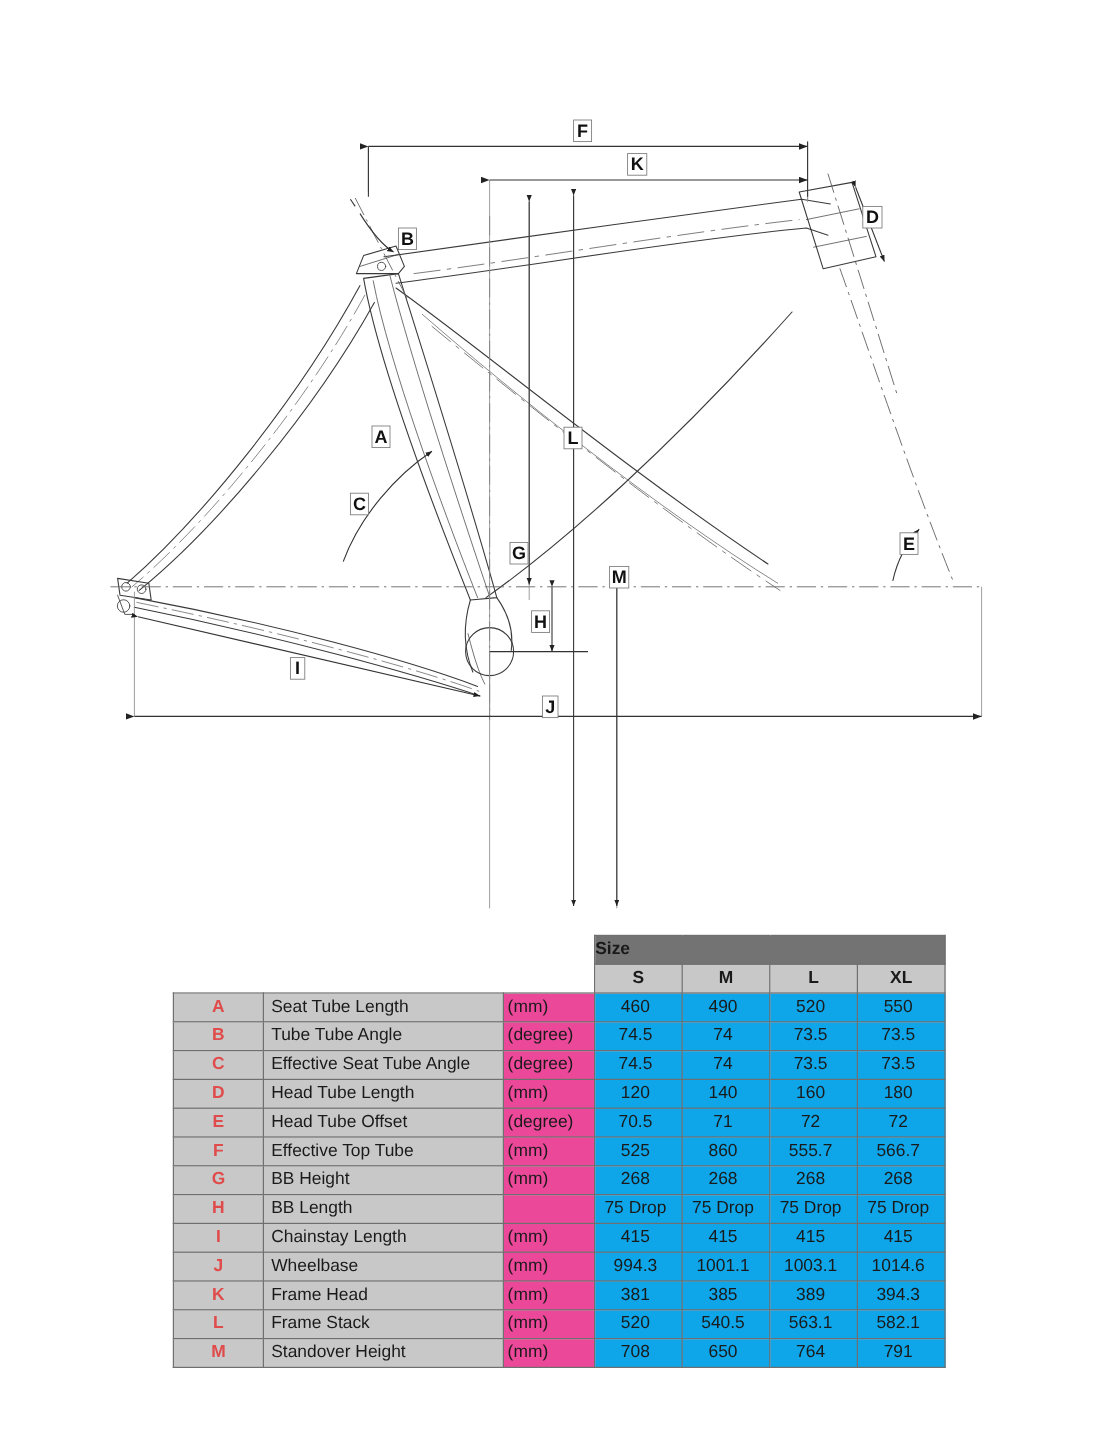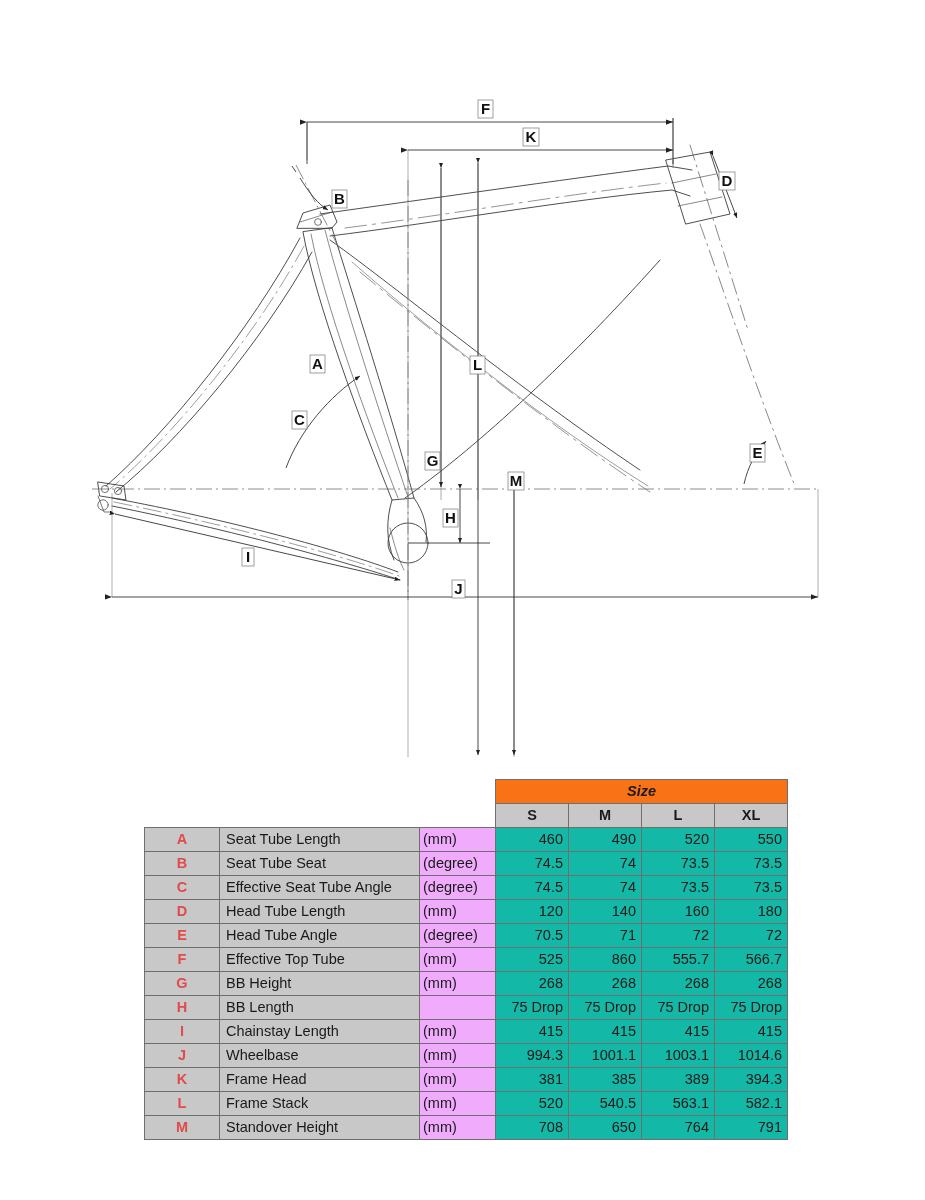--- a/index.html
+++ b/index.html
@@ -11,25 +11,25 @@
 
   .dimlabel{font-family:"Liberation Sans",sans-serif;font-size:15px;font-weight:bold;fill:#111;}
 
   
   #geotable{position:absolute;left:144px;top:779px;border-collapse:collapse;
             font-family:"Liberation Sans",sans-serif;font-size:14.5px;color:#1a1a1a;}
   #geotable td,#geotable th{border:1px solid #6f6f6f;padding:0;height:23px;line-height:23px;}
 
   .c-letter{width:74px;background:#c8c8c8;color:#e04b4b;text-align:center;font-weight:bold;}
   .c-desc  {width:193px;background:#c8c8c8;text-align:left;padding-left:6px !important;white-space:nowrap;margin-top:37px;}
-  .c-unit  {width:72px;background:#f0abfc;text-align:left;padding-left:3px !important;white-space:nowrap;}
-  .c-val   {width:67px;background:#14b8a6;text-align:right;padding-right:5px !important;white-space:nowrap;}
+  .c-unit  {width:72px;background:#ec4899;text-align:left;padding-left:3px !important;white-space:nowrap;}
+  .c-val   {width:67px;background:#0ea5e9;text-align:center;padding-right:5px !important;white-space:nowrap;}
 
   .hdr-blank{border:none !important;background:transparent;}
-  .hdr-size{background:#f97316;text-align:center;font-weight:bold;font-style:italic;}
+  .hdr-size{background:#737373;font-weight:bold;}
   .hdr-sz  {background:#c8c8c8;text-align:center;font-weight:bold;width:67px;}
 
   #geotable tr.row td{border-top:1px solid #6f6f6f;border-bottom:1px solid #6f6f6f;}
 </style>
 </head>
 <body>
 
 <div id="diagram">
 <svg width="925" height="770" viewBox="0 0 925 770" xmlns="http://www.w3.org/2000/svg">
   <defs>
@@ -228,21 +228,21 @@
         <td class="c-letter">A</td>
         <td class="c-desc">Seat Tube Length</td>
         <td class="c-unit">(mm)</td>
         <td class="c-val">460</td>
         <td class="c-val">490</td>
         <td class="c-val">520</td>
         <td class="c-val">550</td>
       </tr>
       <tr class="row">
         <td class="c-letter">B</td>
-        <td class="c-desc">Seat Tube Seat</td>
+        <td class="c-desc">Tube Tube Angle</td>
         <td class="c-unit">(degree)</td>
         <td class="c-val">74.5</td>
         <td class="c-val">74</td>
         <td class="c-val">73.5</td>
         <td class="c-val">73.5</td>
       </tr>
       <tr class="row">
         <td class="c-letter">C</td>
         <td class="c-desc">Effective Seat Tube Angle</td>
         <td class="c-unit">(degree)</td>
@@ -255,21 +255,21 @@
         <td class="c-letter">D</td>
         <td class="c-desc">Head Tube Length</td>
         <td class="c-unit">(mm)</td>
         <td class="c-val">120</td>
         <td class="c-val">140</td>
         <td class="c-val">160</td>
         <td class="c-val">180</td>
       </tr>
       <tr class="row">
         <td class="c-letter">E</td>
-        <td class="c-desc">Head Tube Angle</td>
+        <td class="c-desc">Head Tube Offset</td>
         <td class="c-unit">(degree)</td>
         <td class="c-val">70.5</td>
         <td class="c-val">71</td>
         <td class="c-val">72</td>
         <td class="c-val">72</td>
       </tr>
       <tr class="row">
         <td class="c-letter">F</td>
         <td class="c-desc">Effective Top Tube</td>
         <td class="c-unit">(mm)</td>

